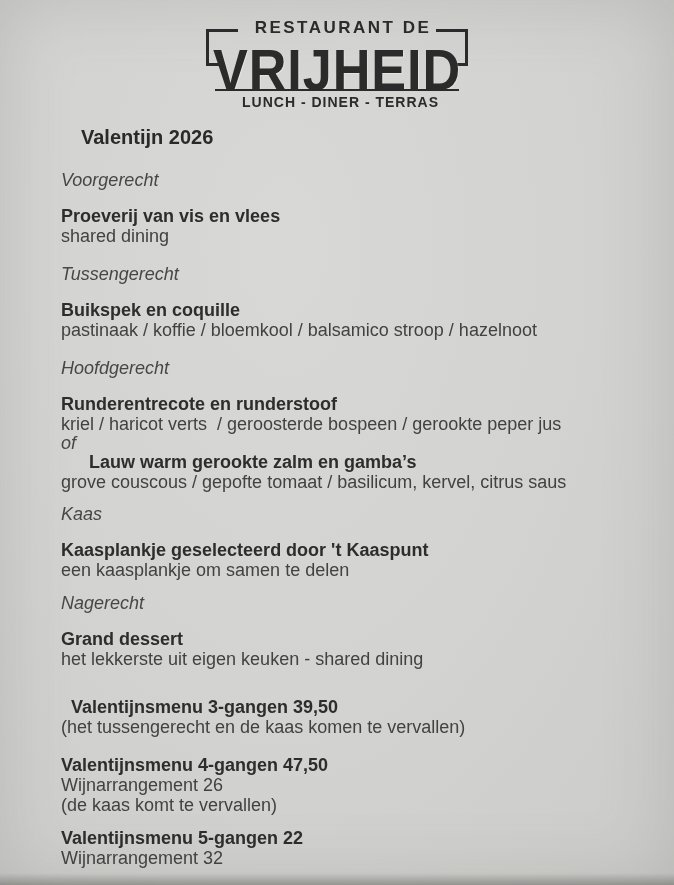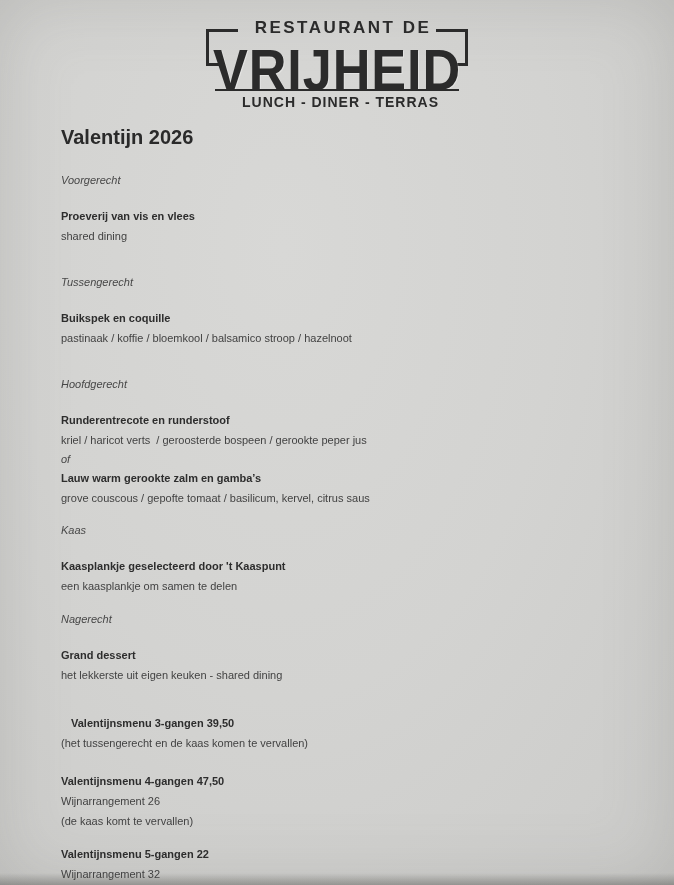--- a/index.html
+++ b/index.html
@@ -92,36 +92,37 @@
     white-space: nowrap;
   }
 
   
   .menu {
     position: relative;
     top: 18px;               
     margin: 0 40px 0 61px;
   }
   .line {
-    font-size: 11px;
+    font-size: 18px;
     line-height: 20px;
     color: #424242;
     white-space: pre-wrap;
   }
   .title {
     margin-top: 21px;
     font-size: 20px;
     line-height: 24px;
     font-weight: 700;
     color: #2a2a2a;
+    margin-left: 20px;
   }
-  .course { font-style: italic; margin-top: 26px; color: #474747; }
+  .course { font-style: italic; margin-top: 18px; color: #474747; }
   .dish   { font-weight: 700;   margin-top: 16px; color: #2d2d2d; }
   .or     { font-style: italic; line-height: 18px; color: #474747; }
-  .mt0  { margin-top: 0 !important; }
+  .mt0  { margin-top: 0 !important; margin-left: 28px; }
   .mt12 { margin-top: 12px !important; }
   .mt13 { margin-top: 13px !important; }
   .mt18 { margin-top: 18px !important; }
   .mt21 { margin-top: 21px !important; }
   .mt28 { margin-top: 28px !important; margin-left: 10px; }
 </style>
 </head>
 <body>
 
 <div class="paper">

